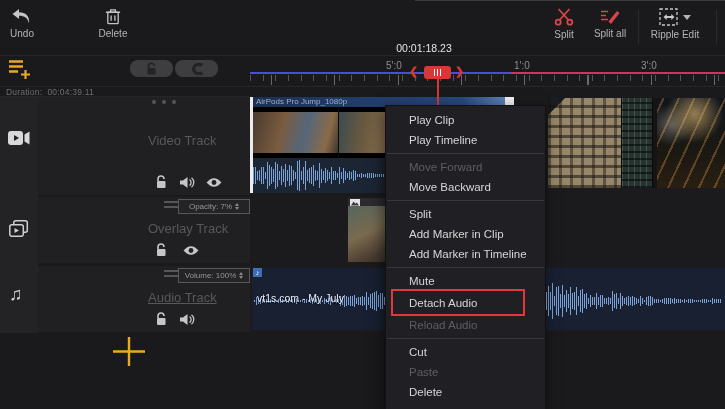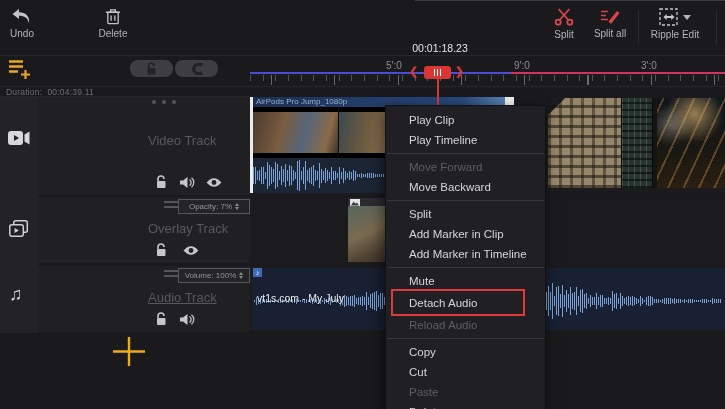--- a/index.html
+++ b/index.html
@@ -12,21 +12,21 @@
   .tbtn{position:absolute;top:8px;display:flex;flex-direction:column;align-items:center;gap:4px;cursor:default;}
   .tbtn .lbl{font-size:10px;color:#b4b4b6;line-height:10px;}
   .tbtn.dim .lbl{color:#525254;}
   .vsep{position:absolute;top:10px;width:1px;height:34px;background:#2b2b2d;}
   .topline{position:absolute;left:415px;top:0;width:310px;height:1px;background:#3c3c3e;}
 
   
   .pill{position:absolute;top:60px;width:43px;height:17px;border-radius:8px;background:#3e3e40;display:flex;align-items:center;justify-content:center;}
 
   
-  .timestamp{position:absolute;left:395px;top:42px;width:90px;text-align:center;font-size:10.5px;color:#e4e4e6;}
+  .timestamp{position:absolute;left:379px;top:42px;width:90px;text-align:center;font-size:10.5px;color:#e4e4e6;}
   .rlabel{position:absolute;top:60px;font-size:10px;color:#8e8e92;}
   .line-blue{position:absolute;left:250px;top:72px;width:261px;height:2px;}
   .line-red{position:absolute;left:511px;top:72px;width:214px;height:2px;}
   .ticks-minor{position:absolute;left:250px;top:75px;width:475px;height:6px;
       background:repeating-linear-gradient(90deg,#55555a 0 1px,transparent 1px 12.66px);}
   .ticks-major{position:absolute;left:250px;top:75px;width:475px;height:10px;
       background:repeating-linear-gradient(90deg,#68686d 0 1px,transparent 1px 63.3px);background-position:21px 0;}
   .playhead-box{position:absolute;left:424px;top:66px;width:27px;height:13px;border-radius:3px;
       display:flex;align-items:center;justify-content:center;gap:2px;}
   .playhead-box i{display:block;width:1px;height:7px;background:#fff;}
@@ -154,21 +154,21 @@
   <div class="pill" style="left:175px;">
     <svg width="14" height="12" viewBox="0 0 14 12">
       <path d="M12 2.5 a5.2 4.5 0 1 0 0 7" fill="none" stroke="#232325" stroke-width="3.2"></path>
       <path d="M9.5 1 h3.5 M9.5 11 h3.5" stroke="#232325" stroke-width="1.6"></path>
     </svg>
   </div>
 
   <div class="abs" style="left:250px;top:40px;width:475px;height:57px;"></div>
   <div class="timestamp">00:01:18.23</div>
   <span class="rlabel" style="left:386px;">5':0</span>
-  <span class="rlabel" style="left:514px;">9':0</span>
+  <span class="rlabel" style="left:514px;">1':0</span>
   <span class="rlabel" style="left:641px;">3':0</span>
   <div class="line-blue" style="background: rgb(74, 79, 214);"></div>
   <div class="line-red" style="background: rgb(207, 53, 96);"></div>
   <div class="ticks-minor"></div>
   <div class="ticks-major"></div>
   <span class="ph-arrow" style="left:409px;">❮</span>
   <div class="playhead-box" style="background: rgb(217, 54, 54);">
       <i></i>
       <i></i>
       <i></i>
@@ -723,20 +723,19 @@
     <div class="mi">Move Backward</div>
     <div class="msep"></div>
     <div class="mi">Split</div>
     <div class="mi">Add Marker in Clip</div>
     <div class="mi">Add Marker in Timeline</div>
     <div class="msep"></div>
     <div class="mi">Mute</div>
     <div class="mi" style="margin-top:2px;">Detach Audio</div>
     <div class="mi dis" style="margin-top:2px;">Reload Audio</div>
     <div class="msep"></div>
-    <div class="mi">Copy</div>
     <div class="mi">Cut</div>
     <div class="mi dis">Paste</div>
     <div class="mi">Delete</div>
     <div class="redbox"></div>
   </div>
 
 </div>
 
 </body></html>

